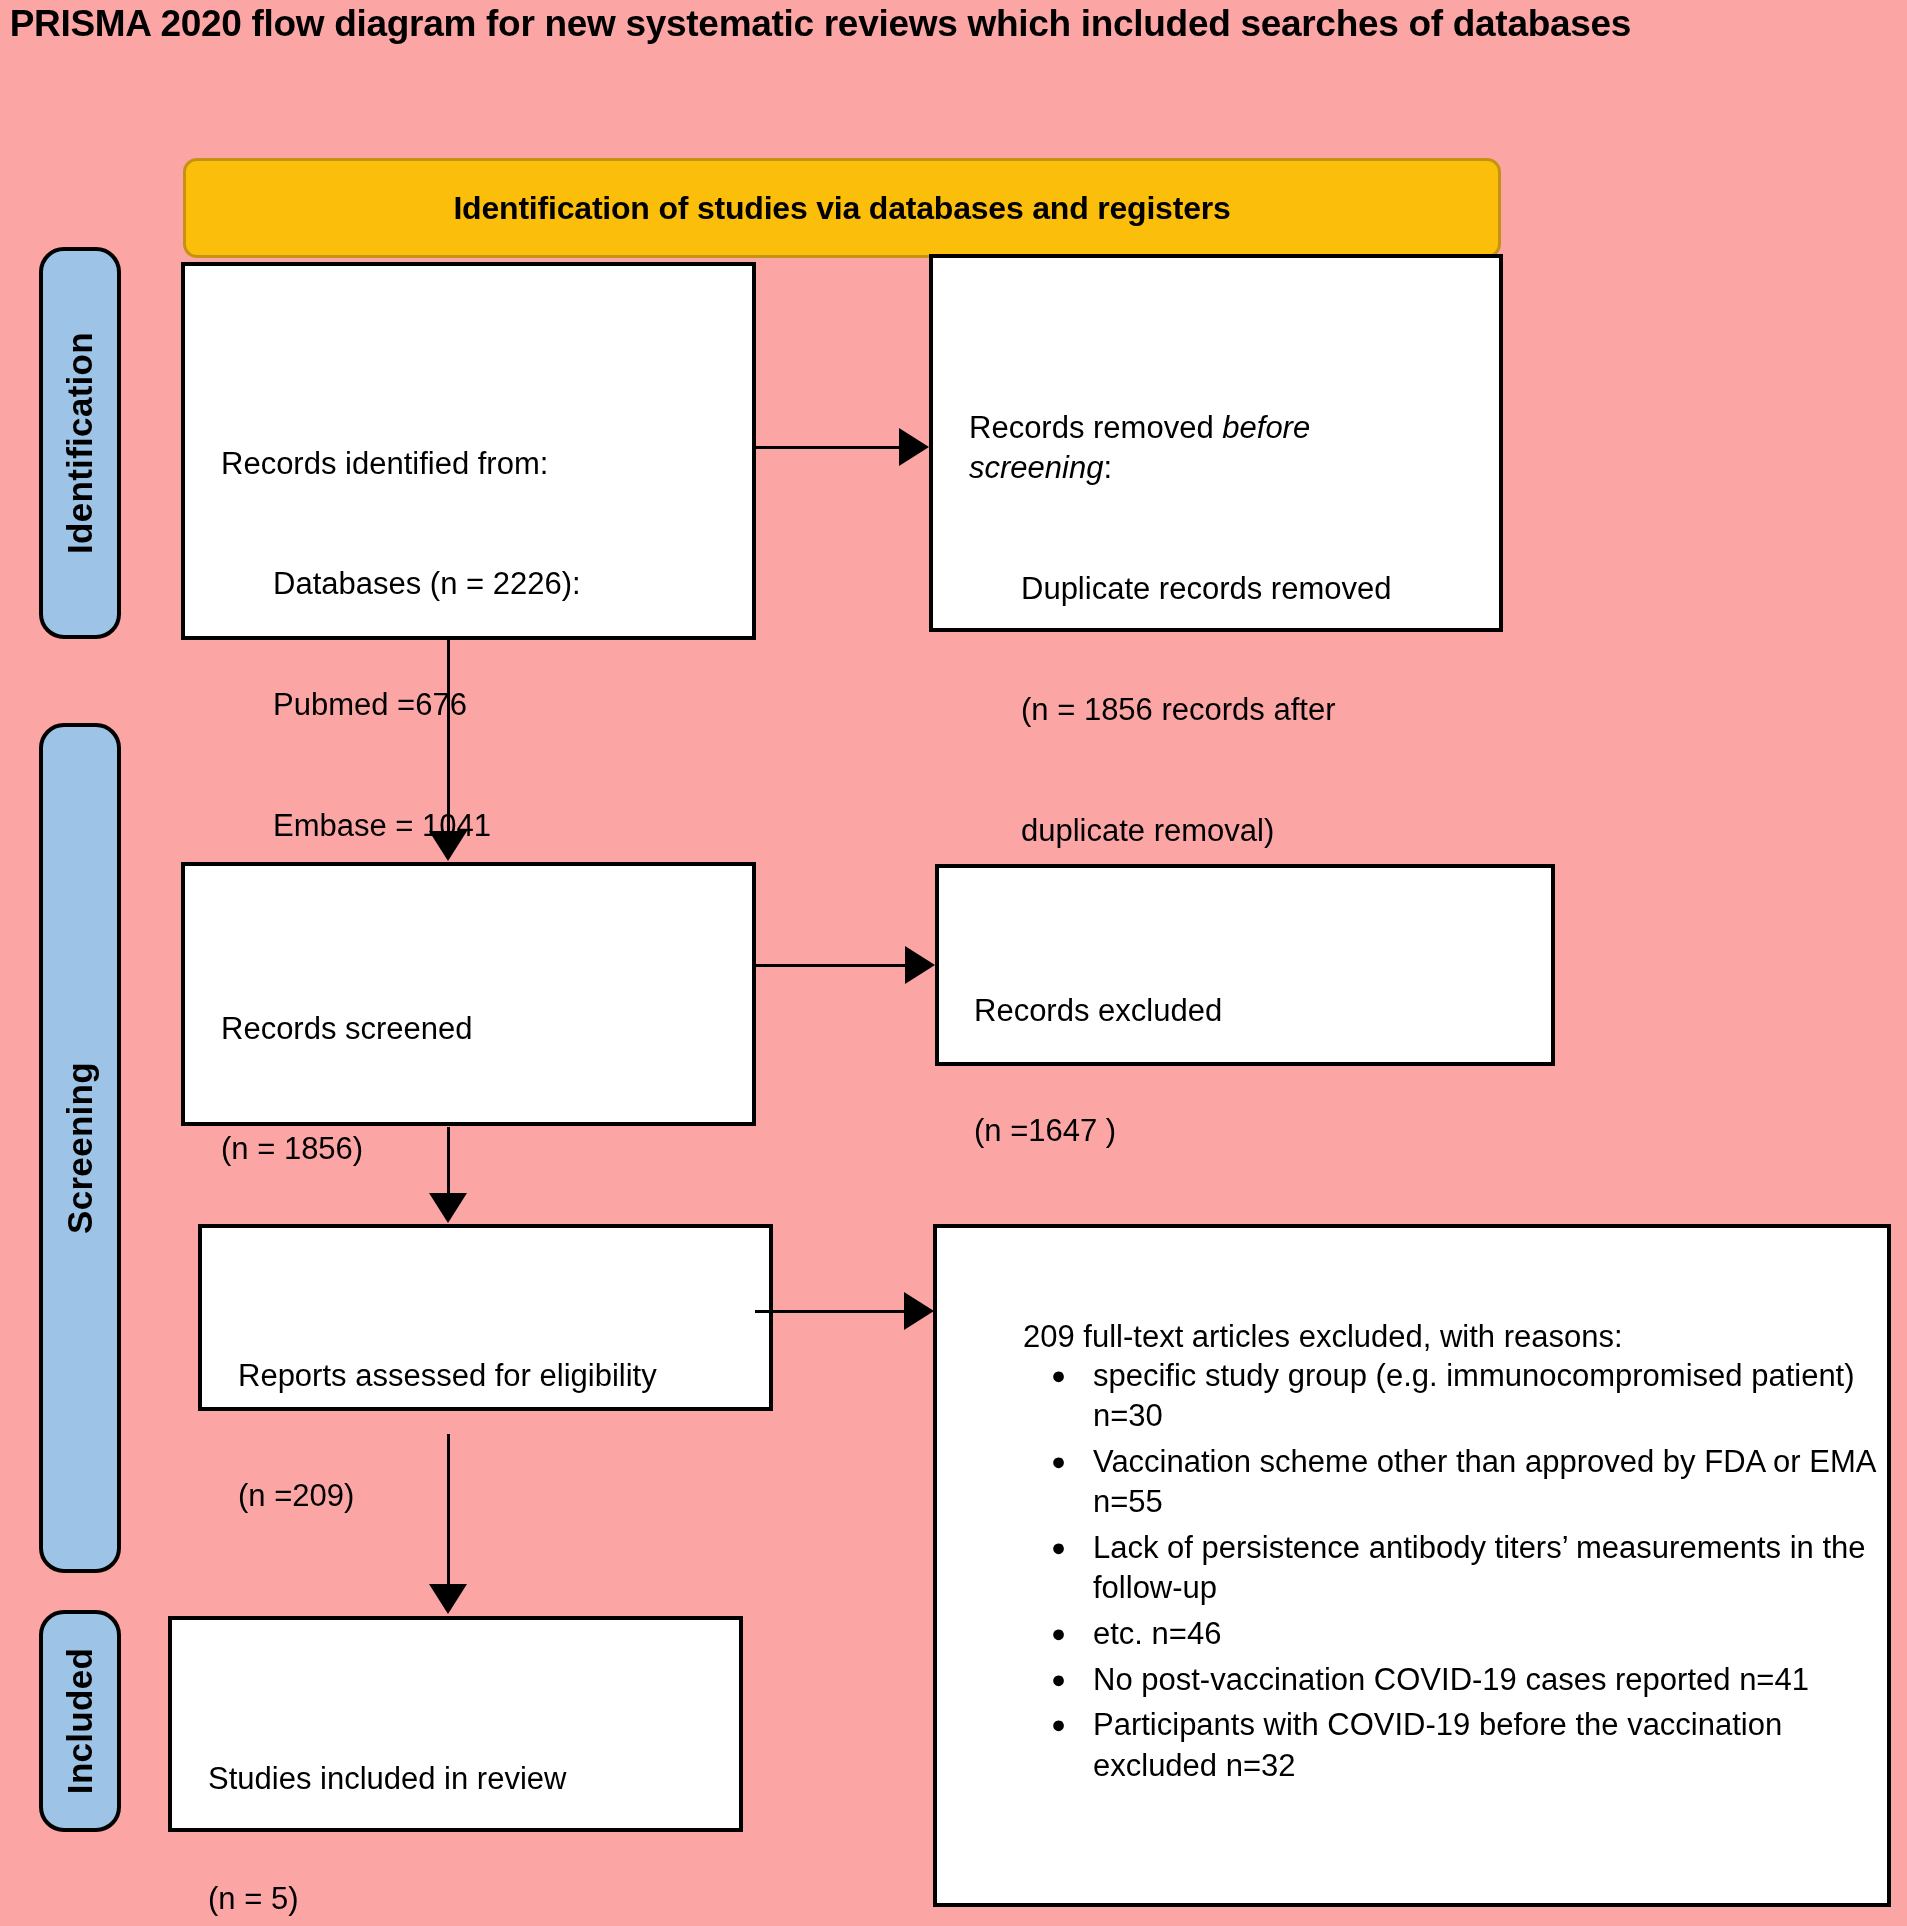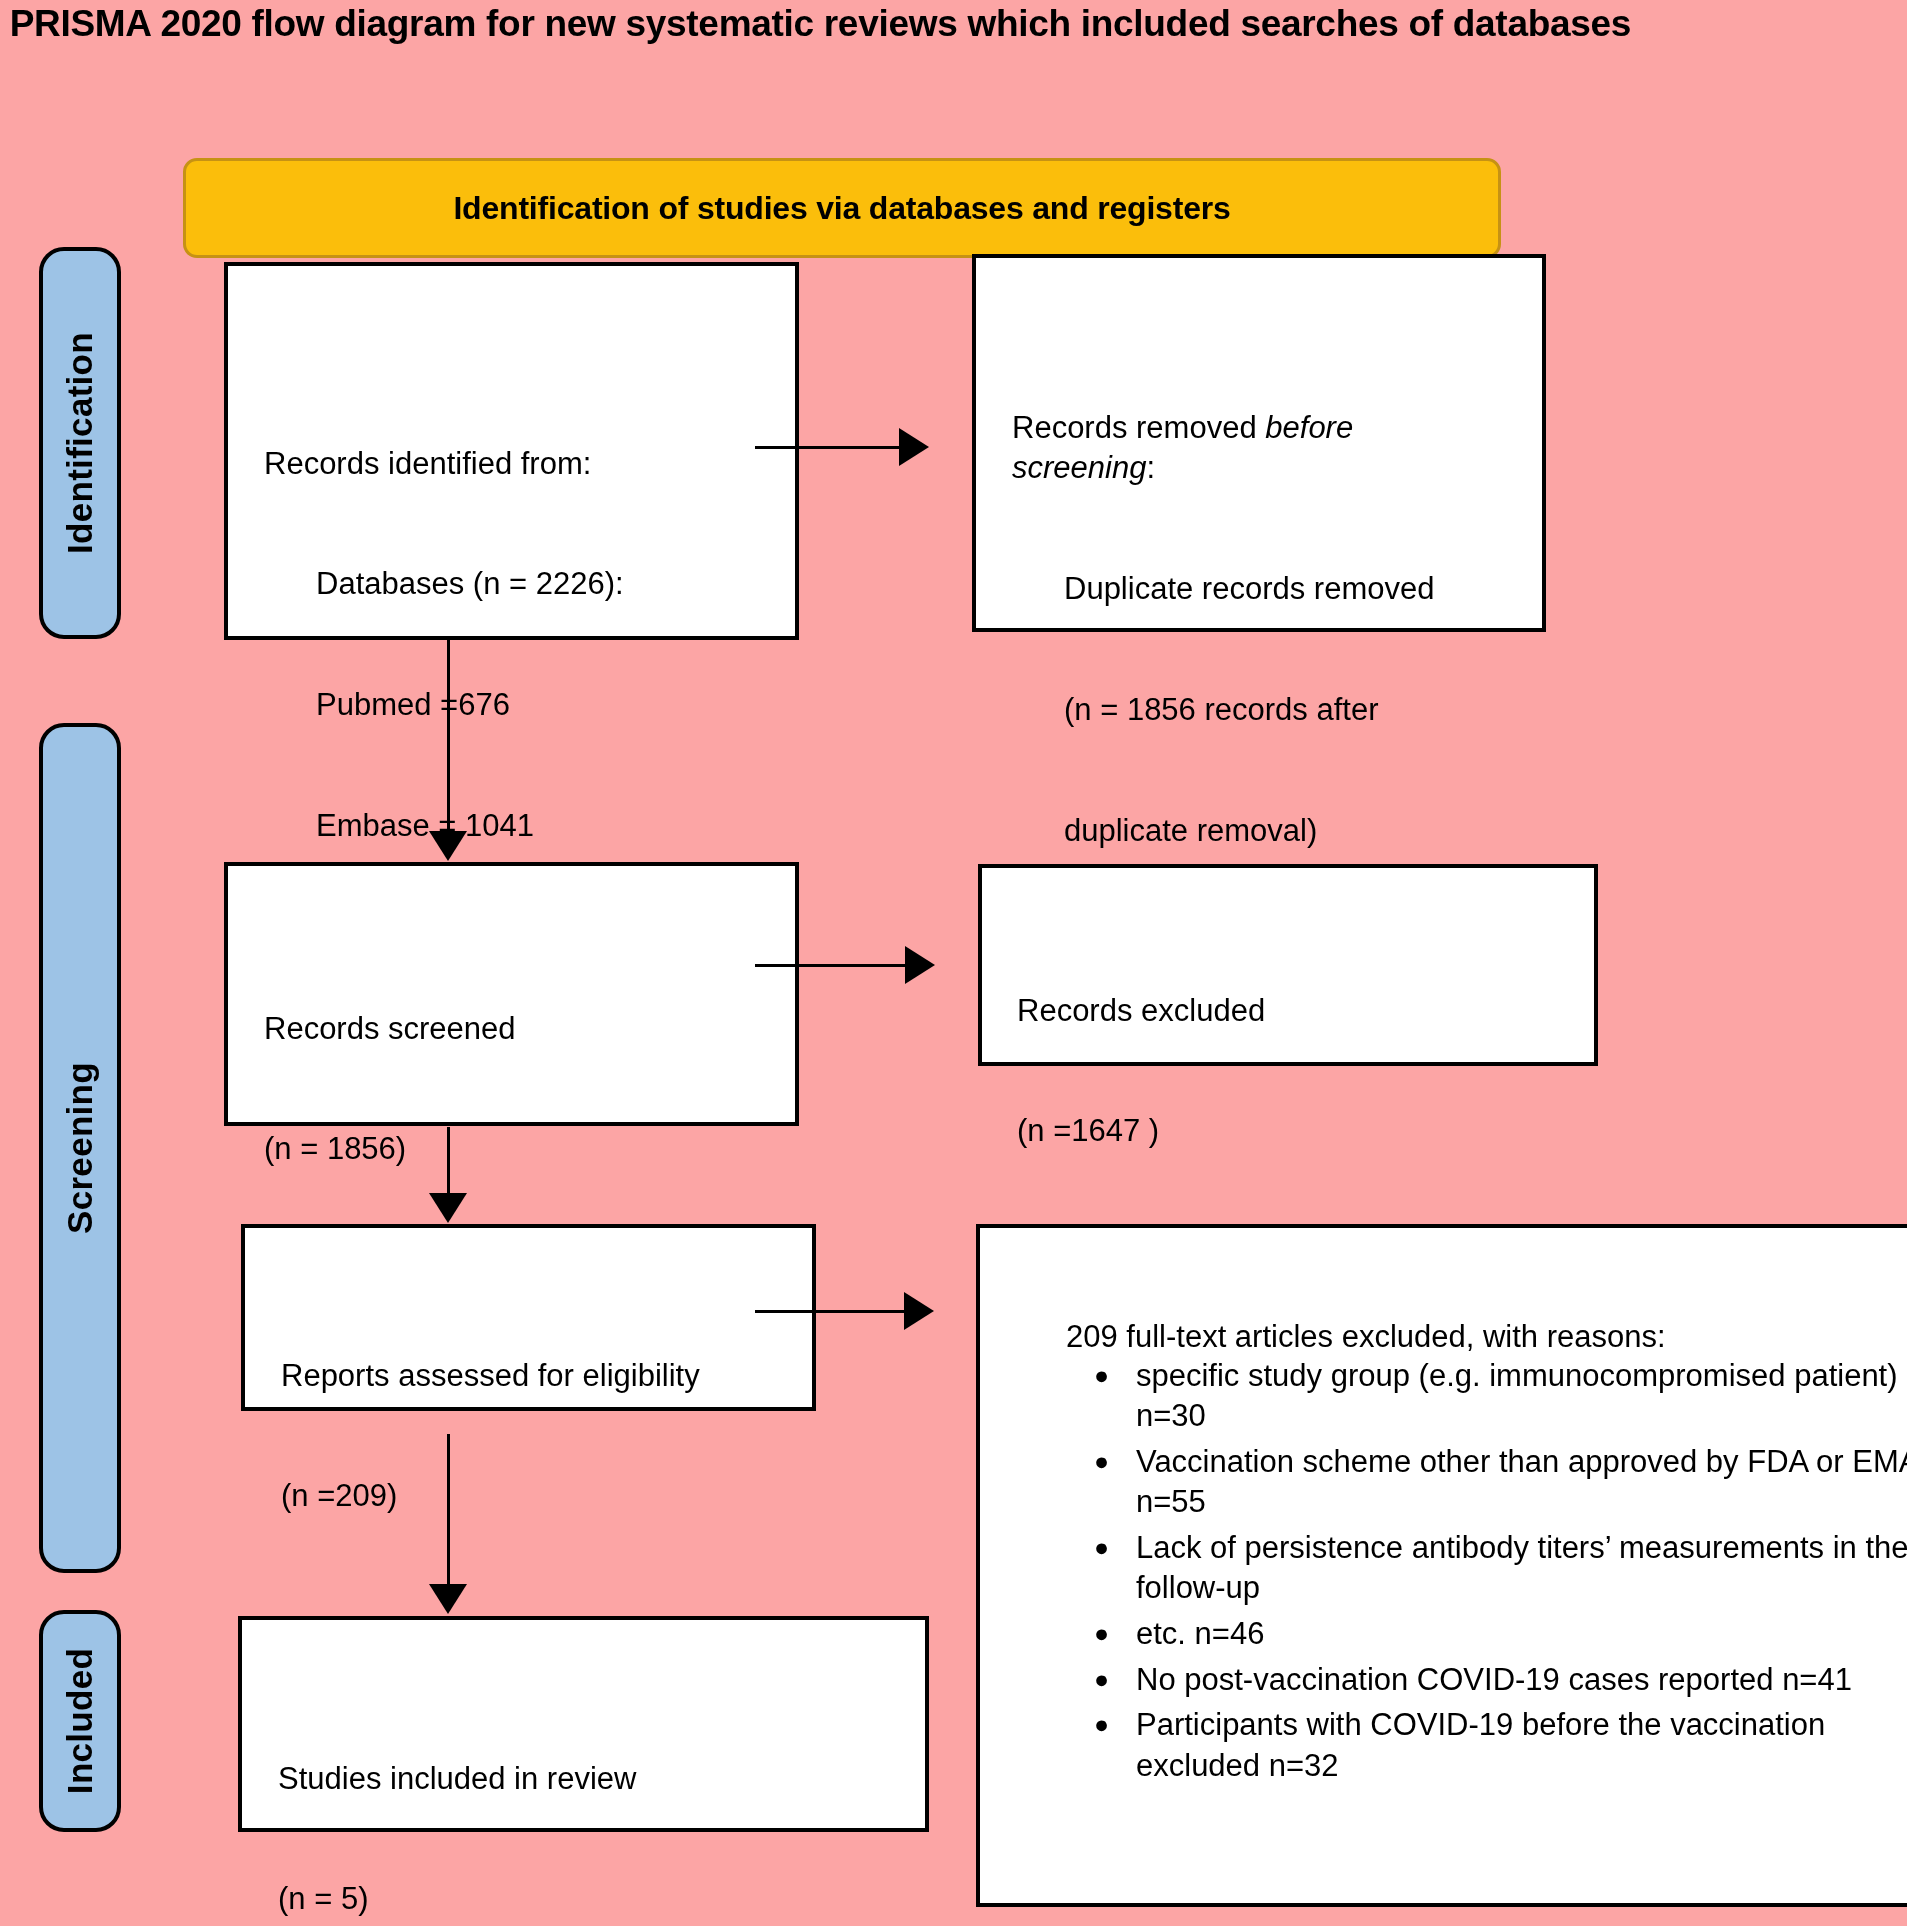--- a/index.html
+++ b/index.html
@@ -73,21 +73,20 @@
     letter-spacing: -0.2px;
   }
 
   
   .flow-box {
     position: absolute;
     box-sizing: border-box;
     background: #ffffff;
     border: 4.3px solid #000000;
     padding: 0;
-    margin-left: 43px;
   }
   .box-text {
     position: absolute;
     font-size: 31px;
     line-height: 1.30;
     white-space: pre-wrap;
   }
   .indent1 { padding-left: 52px; }
   .italic  { font-style: italic; }
 
@@ -137,21 +136,21 @@
   }
   #box-reports-excluded li .bullet {
     position: absolute;
     left: -42px;
     top: 0;
     font-size: 25px;
     line-height: 1.55;
   }
 
   
-  #box-studies-included { left: 195px; top: 1616px; width: 691px; height: 216px; }
+  #box-studies-included { left: 168px; top: 1616px; width: 575px; height: 216px; }
   #box-studies-included .box-text { left: 36px; top: 58px; }
 
   
   .conn-line { position: absolute; background: #000000; }
   .conn-h { height: 3.2px; }
   .conn-v { width: 3.2px; }
   .arrow-right {
     position: absolute;
     width: 0; height: 0;
     border-top: 19.4px solid transparent;

